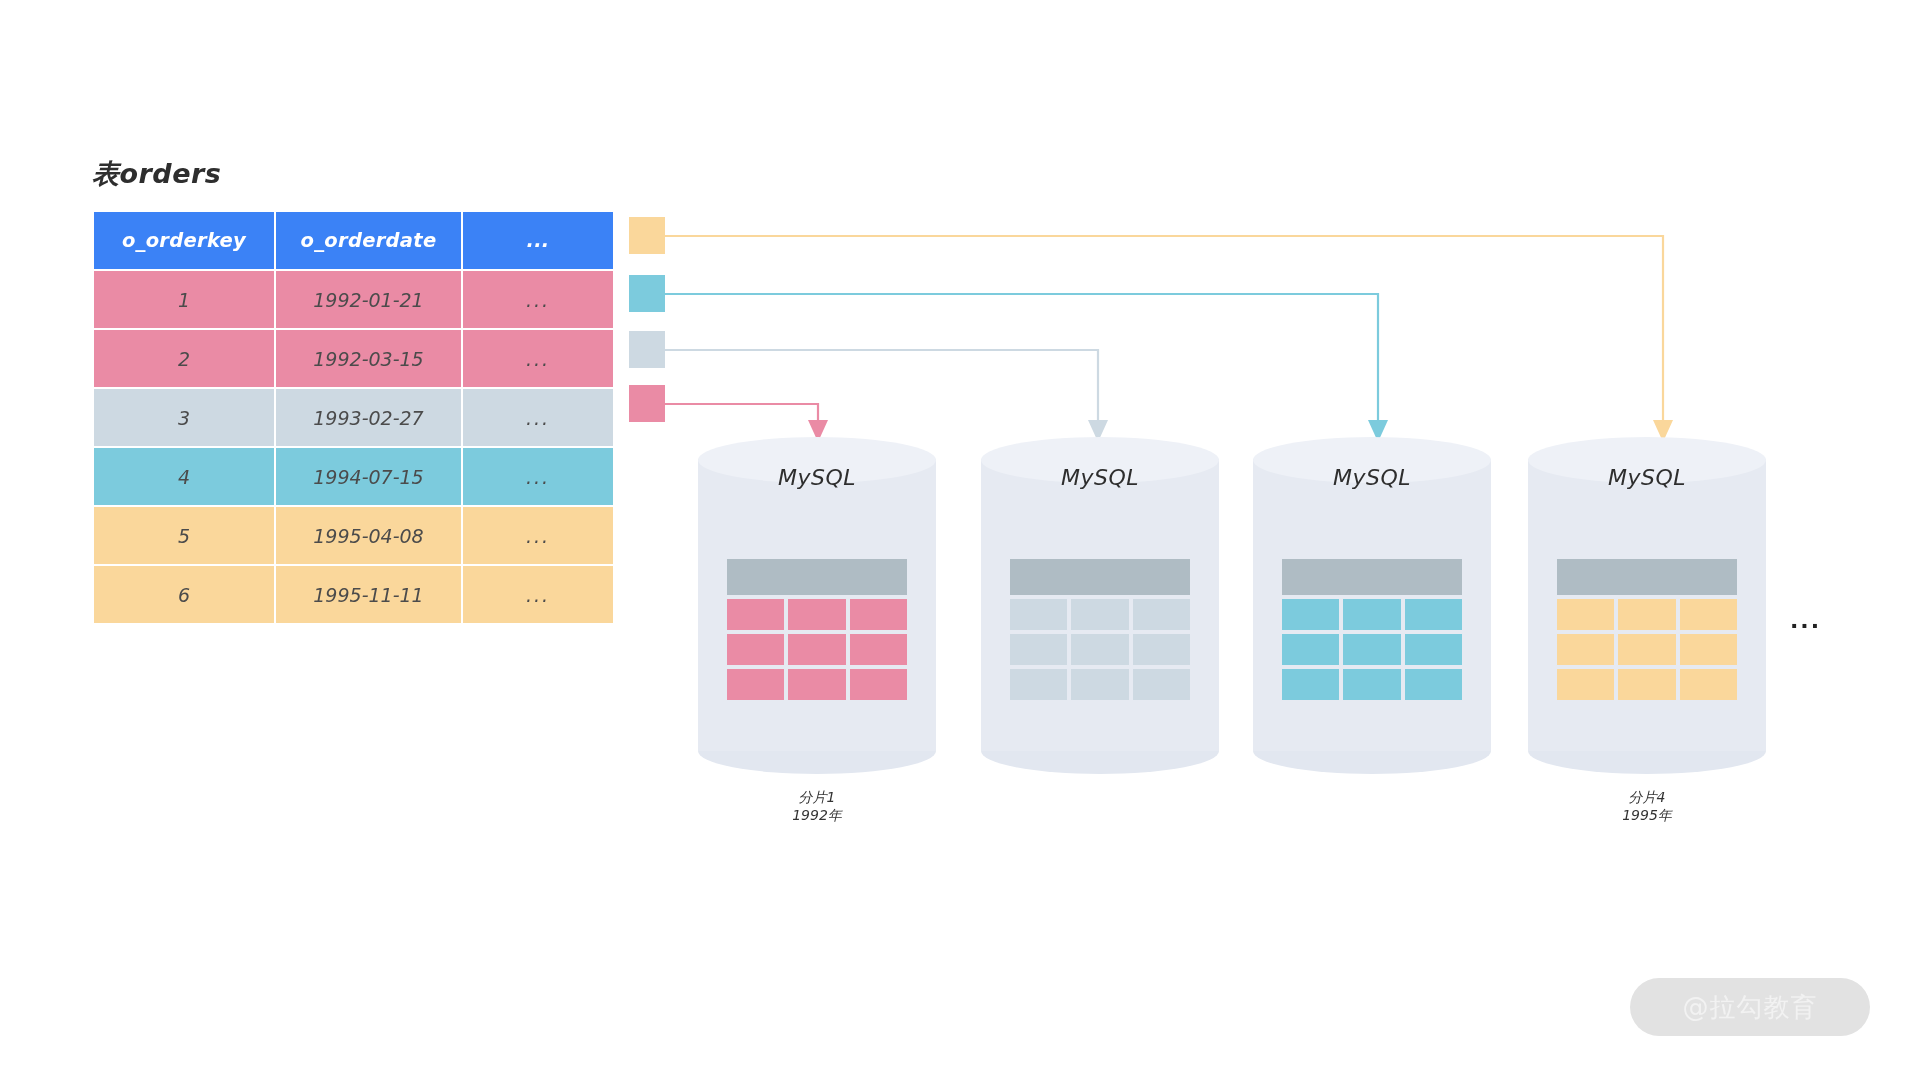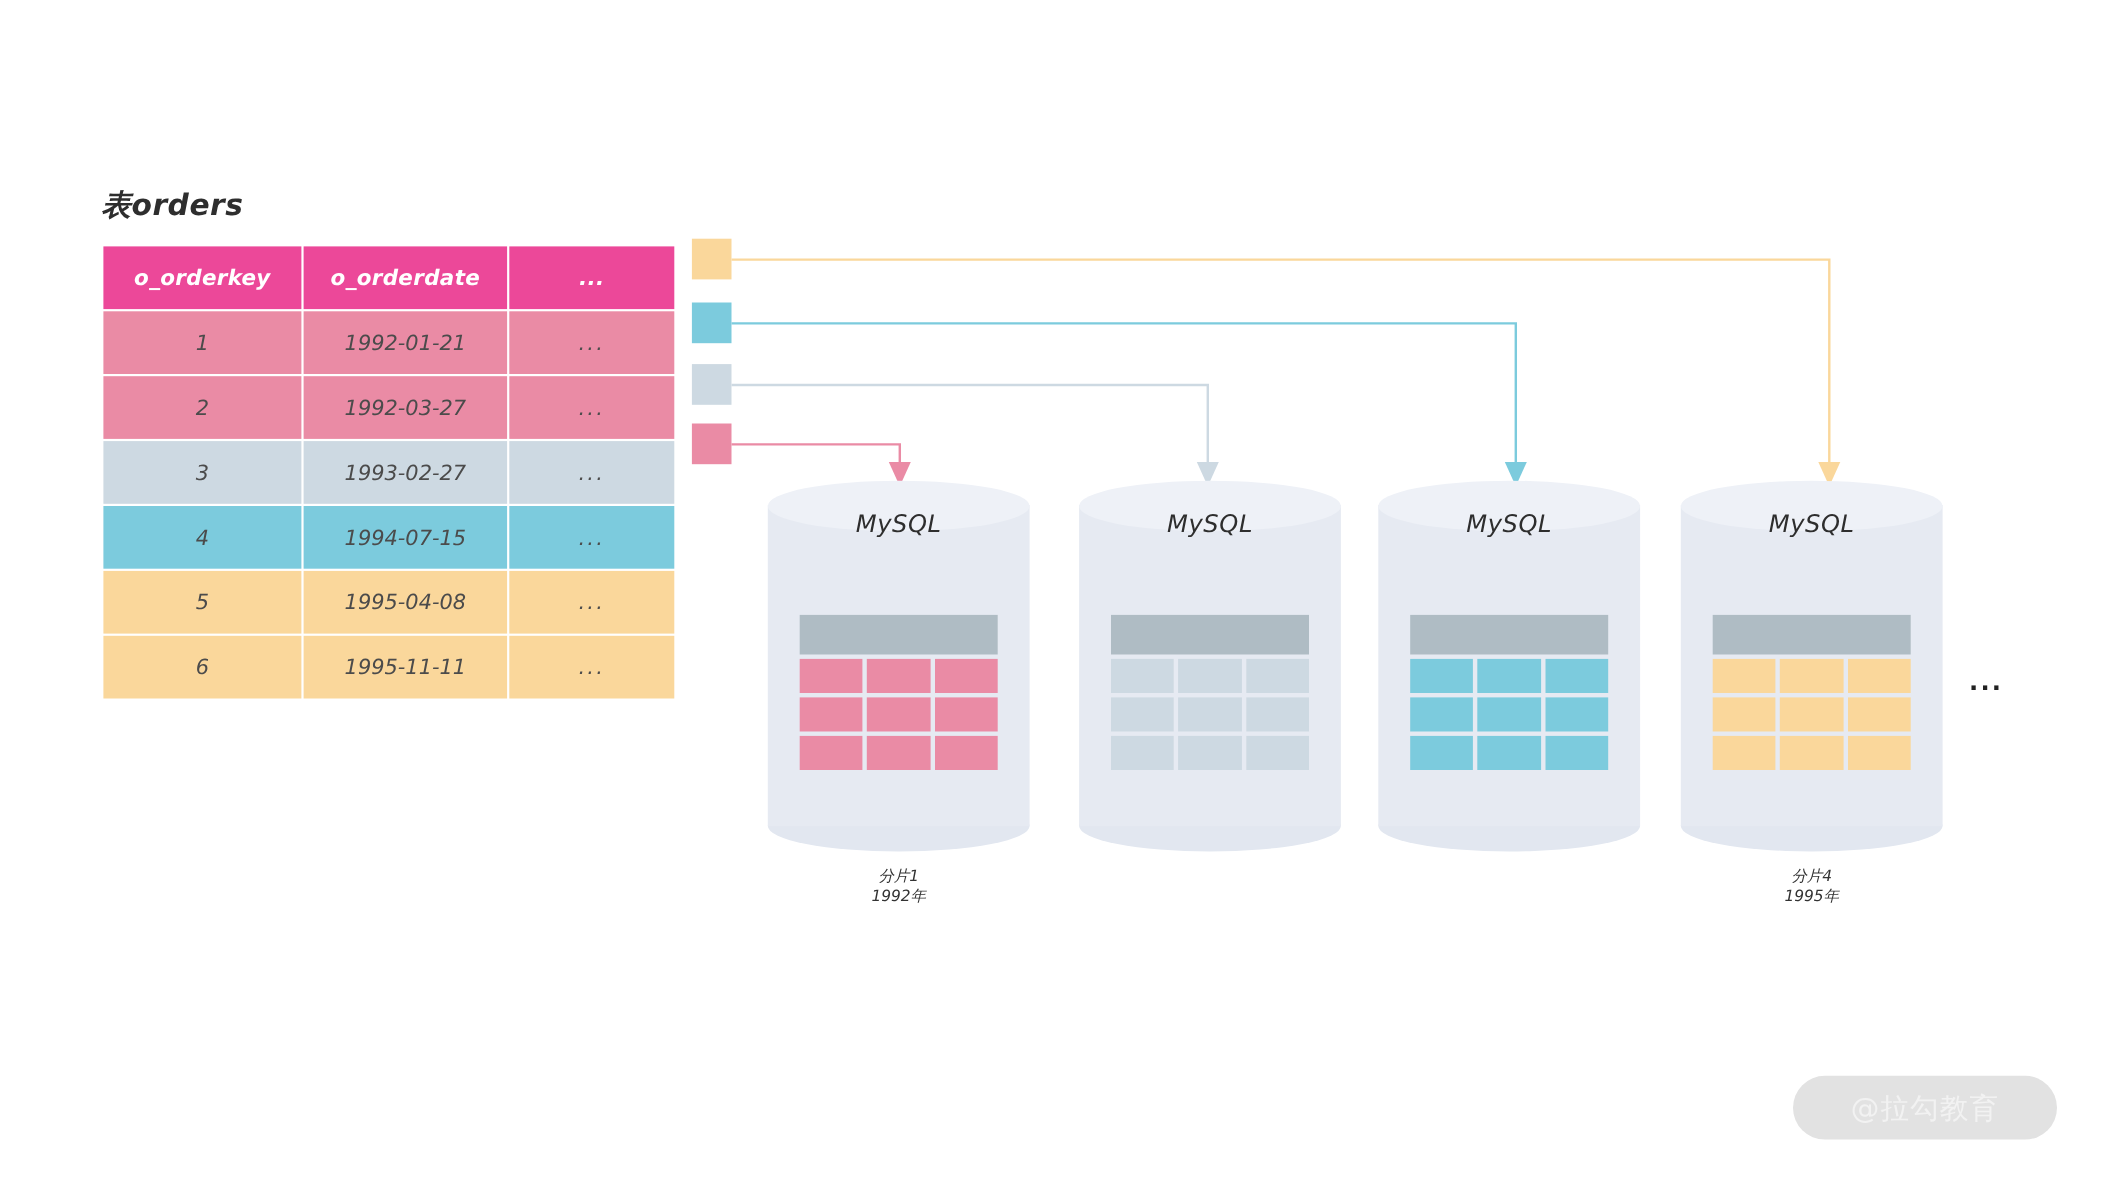--- a/index.html
+++ b/index.html
@@ -12,21 +12,21 @@
     height: 1080px;
     position: relative;
     overflow: hidden;
     font-family: "DejaVu Sans", "Liberation Sans", sans-serif;
   }
 
   
   #source-table-block {
     position: absolute;
     left: 92px;
-    top: 168px;
+    top: 156px;
     width: 520px;
   }
   #table-title {
     font-size: 27px;
     font-weight: bold;
     font-style: italic;
     color: #2e2e2e;
     letter-spacing: 0.5px;
     margin-bottom: 18px;
     white-space: nowrap;
@@ -39,21 +39,21 @@
   }
   table.orders th, table.orders td {
     height: 57px;
     text-align: center;
     vertical-align: middle;
     font-style: italic;
     font-size: 19px;
     padding: 0;
   }
   table.orders th {
-    background: #ec4899;
+    background: #3b82f6;
     color: #ffffff;
     font-weight: bold;
     font-size: 19.5px;
     letter-spacing: 0.3px;
   }
   table.orders td {
     color: #4b4b4b;
     font-size: 19px;
   }
   td.c-pink   { background: #ea8ba5; }
@@ -222,21 +222,21 @@
       </tr>
     </thead>
     <tbody>
       <tr>
         <td class="c-pink">1</td>
         <td class="c-pink">1992-01-21</td>
         <td class="c-pink ell">...</td>
       </tr>
       <tr>
         <td class="c-pink">2</td>
-        <td class="c-pink">1992-03-27</td>
+        <td class="c-pink">1992-03-15</td>
         <td class="c-pink ell">...</td>
       </tr>
       <tr>
         <td class="c-steel">3</td>
         <td class="c-steel">1993-02-27</td>
         <td class="c-steel ell">...</td>
       </tr>
       <tr>
         <td class="c-cyan">4</td>
         <td class="c-cyan">1994-07-15</td>

